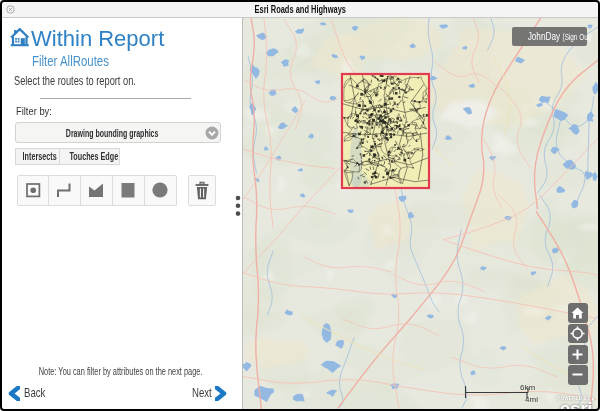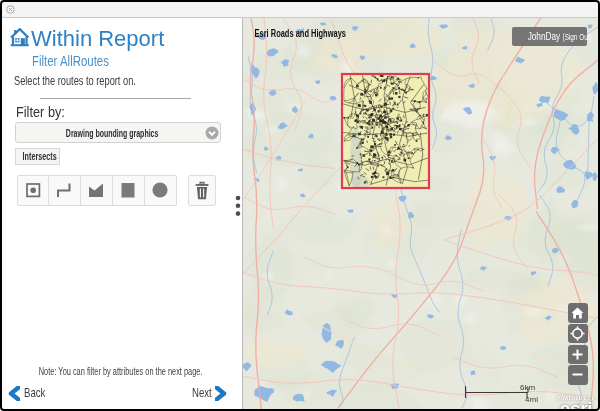--- a/index.html
+++ b/index.html
@@ -1,30 +1,30 @@
 <!DOCTYPE html>
 <html><head><meta charset="utf-8"><style>
 *{margin:0;padding:0;box-sizing:border-box;}
 html,body{width:600px;height:411px;}
 body{font-family:"Liberation Sans",sans-serif;background:#fff;position:relative;overflow:hidden;}
 .abs{position:absolute;}
 .sx{display:inline-block;transform-origin:0 50%;white-space:nowrap;}
 #frame{left:0;top:0;width:600px;height:411px;border:2px solid #000;border-radius:4px;}
 #topbar{left:2px;top:2px;width:596px;height:16px;background:#f4f4f4;border-bottom:1px solid #c9c9c9;}
-#tbtitle{left:0;top:3.5px;width:600px;text-align:center;font-size:11px;font-weight:bold;color:#111;line-height:11px;margin-top:24px;}
+#tbtitle{left:0;top:3.5px;width:600px;text-align:center;font-size:11px;font-weight:bold;color:#111;line-height:11px;}
 #tbtitle span{display:inline-block;transform:scaleX(0.68);transform-origin:50% 50%;}
 #map{left:243px;top:18px;width:355px;height:391px;overflow:hidden;}
 #panel{left:2px;top:18px;width:241px;height:391px;background:#fff;border-right:1px solid #bbb;}
 #title{left:31px;top:27.5px;font-size:22px;color:#2e81c4;line-height:22px;}
 #subtitle{left:31.5px;top:53.5px;font-size:14px;color:#4792cc;line-height:14px;}
 #subtitle .sx{transform:scaleX(0.817);}
 #selroutes{left:13.5px;top:75px;font-size:12.5px;color:#3b3b3b;line-height:12.5px;}
 #selroutes .sx{transform:scaleX(0.74);}
 #uline{left:40px;top:98px;width:151px;height:1px;background:#a9a9a9;}
-#filterby{left:16px;top:105.5px;font-size:15px;color:#333;line-height:11px;}
+#filterby{left:16px;top:105.5px;font-size:11px;color:#333;line-height:11px;}
 #filterby .sx{transform:scaleX(0.85);}
 #dropdown{left:15px;top:122px;width:206px;height:21px;background:#f5f5f4;border:1px solid #d2d2d0;border-radius:3px;}
 #ddtext{left:15px;top:127.5px;width:194px;text-align:center;font-size:10px;font-weight:bold;color:#2f2f2f;line-height:11px;}
 #ddtext .sx{transform:scaleX(0.7);transform-origin:50% 50%;}
 #ddchev{left:205px;top:126px;}
 #tabs{left:15px;top:148px;height:16.5px;display:flex;font-size:10px;font-weight:bold;}
 .tab{height:16.5px;line-height:15.5px;text-align:center;background:#f4f4f4;border:1px solid #d8d8d8;color:#323232;}
 .tab span{display:inline-block;transform:scaleX(0.72);transform-origin:50% 50%;white-space:nowrap;}
 .tab.sel{background:#1e86cd;border-color:#1e86cd;color:#fff;}
 .tab+.tab{border-left:none;}
@@ -1035,20 +1035,21 @@
 <div class="abs" id="uline"></div>
 <div class="abs" id="filterby"><span class="sx">Filter by:</span></div>
 <div class="abs" id="dropdown"></div>
 <div class="abs" id="ddtext"><span class="sx">Drawing bounding graphics</span></div>
 <svg class="abs" id="ddchev" width="14" height="14" viewBox="0 0 14 14">
     <circle cx="7" cy="7" r="6.5" fill="#a8a8a8"></circle>
     <path d="M4,5.6 L7,8.8 L10,5.6" fill="none" stroke="#fff" stroke-width="1.9"></path>
   </svg>
 <div class="abs" id="tabs">
     <div class="tab" id="t1"><span>Intersects</span></div>
+    <div class="tab" id="t3"><span>Touches Edge</span></div>
   </div>
 <div class="abs" id="tools">
 <div class="tbtn">
       <svg width="18" height="18" viewBox="0 0 18 18">
         <rect x="3" y="3" width="12.4" height="12.4" fill="none" stroke="#6e6e6e" stroke-width="1.7"></rect>
         <circle cx="9.2" cy="9.2" r="2.8" fill="#6e6e6e"></circle>
       </svg>
     </div>
 <div class="tbtn">
       <svg width="18" height="18" viewBox="0 0 18 18">

